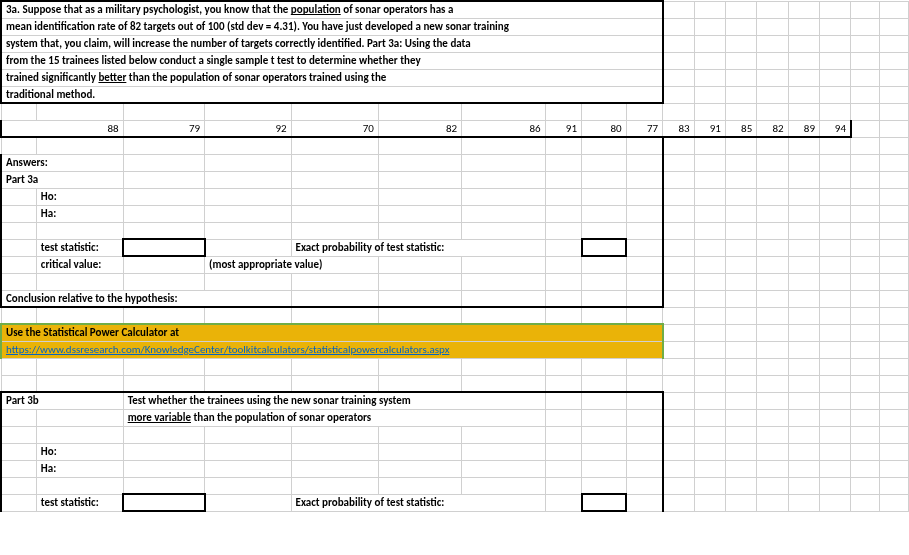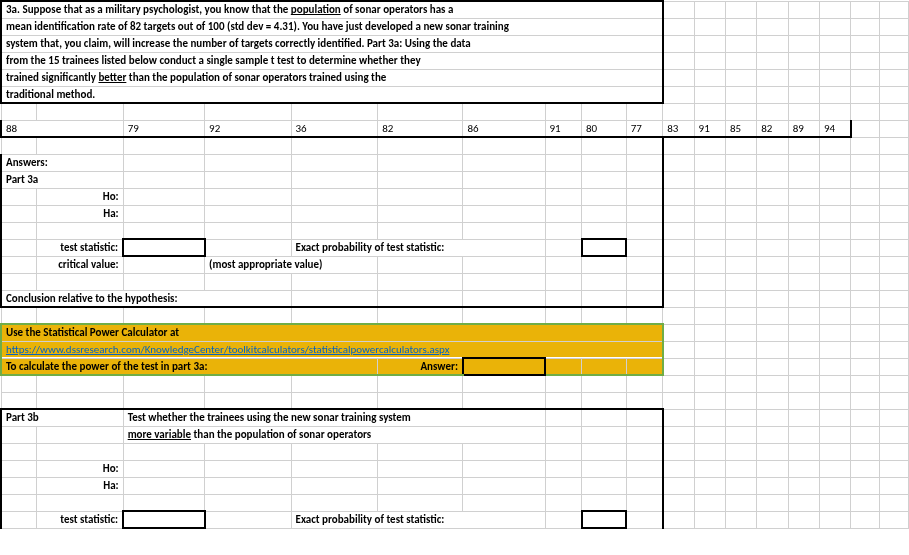--- a/index.html
+++ b/index.html
@@ -36,22 +36,22 @@
   .cK { width: 35px; }
   .cL { width: 35px; }
   .cM { width: 35px; }
   .cN { width: 35px; }
   .cO { width: 35px; }
   .cP { width: 35px; }
   .cQ { width: 35px; }
   .cR { width: 35px; }
 
   .bold { font-weight: bold; }
-  .center { text-align: left; }
-  .right { text-align: right; }
+  .center { text-align: right; }
+  .right { }
   .underline { text-decoration: underline; }
   .boxTop { border-top: 2px solid #000 !important; }
   .boxBottom { border-bottom: 2px solid #000 !important; }
   .boxLeft { border-left: 2px solid #000 !important; }
   .boxRight { border-right: 2px solid #000 !important; }
   .greenFill { background: #eab308; }
   .greenBorderBottom { border-bottom: 2px solid #70ad47 !important; }
   .greenBorderTop { border-top: 2px solid #70ad47 !important; }
   .greenBorderLeft { border-left: 2px solid #70ad47 !important; }
   .greenBorderRight { border-right: 2px solid #70ad47 !important; }
@@ -176,21 +176,21 @@
           <td></td>
           <td></td>
           <td></td>
         </tr>
 
 
 <tr>
   <td colspan="2" class="center boxLeft boxBottom">88</td>
   <td class="center boxBottom">79</td>
   <td class="center boxBottom">92</td>
-  <td class="center boxBottom">36</td>
+  <td class="center boxBottom">70</td>
   <td class="center boxBottom">82</td>
   <td class="center boxBottom">86</td>
   <td class="center boxBottom">91</td>
   <td class="center boxBottom">80</td>
   <td class="center boxBottom">77</td>
   <td class="center boxBottom">83</td>
   <td class="center boxBottom">91</td>
   <td class="center boxBottom">85</td>
   <td class="center boxBottom">82</td>
   <td class="center boxBottom">89</td>
@@ -429,36 +429,20 @@
   <td></td>
           <td></td>
           <td></td>
           <td></td>
           <td></td>
           <td></td>
           <td></td>
           <td></td>
 </tr>
 <tr>
-  <td colspan="5" class="bold greenFill greenBorderLeft greenBorderBottom">To calculate the power of the test in part 3a:</td>
-  <td class="bold right greenFill greenBorderBottom">Answer:</td>
-  <td class="greenFill boxTop boxLeft boxRight boxBottom"></td>
-  <td class="greenFill greenBorderBottom"></td>
-          <td class="greenFill greenBorderBottom"></td>
-          <td class="greenFill greenBorderBottom greenBorderRight"></td>
-  <td></td>
-          <td></td>
-          <td></td>
-          <td></td>
-          <td></td>
-          <td></td>
-          <td></td>
-          <td></td>
-</tr>
-<tr>
           <td></td>
           <td></td>
           <td></td>
           <td></td>
           <td></td>
           <td></td>
           <td></td>
           <td></td>
           <td></td>
           <td></td>

